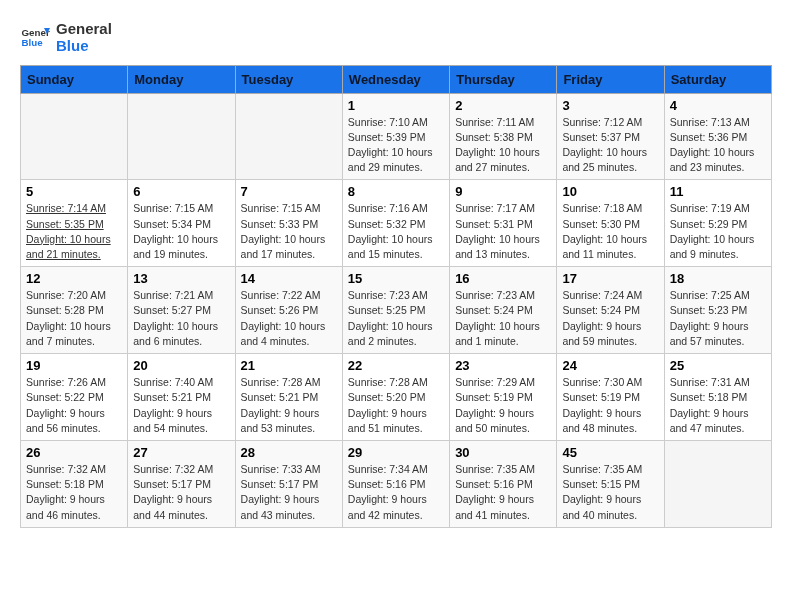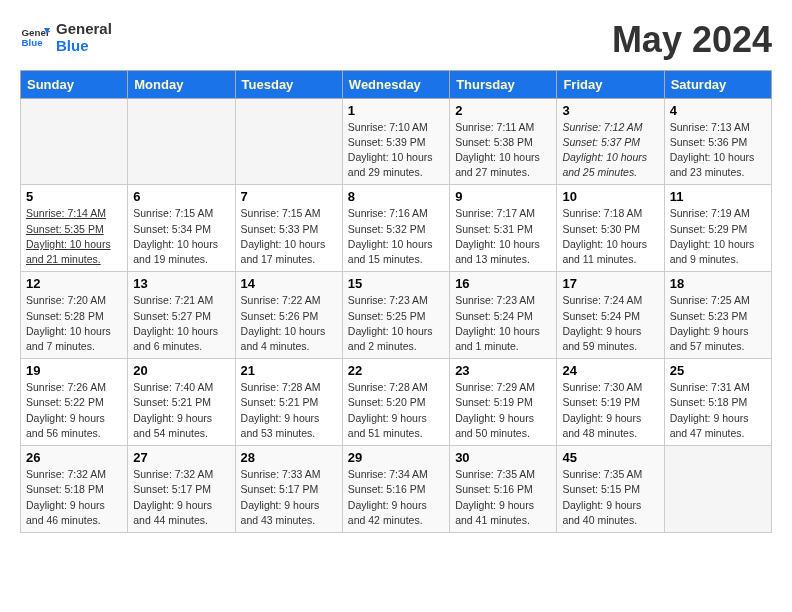--- a/index.html
+++ b/index.html
@@ -38,21 +38,21 @@
       font-size: 16px;
       color: #555;
     }
     table {
       width: 100%;
       border-collapse: collapse;
       font-size: 11px;
     }
     thead tr th {
       background-color: #1a73e8;
-      color: #fef9c3;
+      color: #0f172a;
       text-align: left;
       padding: 6px 6px;
       font-size: 13px;
       font-weight: bold;
       border: 1px solid #aaa;
     }
     tbody tr td {
       border: 1px solid #ccc;
       vertical-align: top;
       padding: 4px 5px;
@@ -87,21 +87,20 @@
       <text x="2" y="18" font-size="13" font-weight="bold" fill="#333" font-family="Arial">General</text>
       <text x="2" y="32" font-size="13" font-weight="bold" fill="#1a73e8" font-family="Arial">Blue</text>
       <polygon points="32,8 40,8 36,16" fill="#1a73e8"></polygon>
     </svg>
     <div style="display:flex;flex-direction:column;line-height:1.15;margin-left:2px;">
       <span style="font-size:15px;font-weight:bold;color:#333;">General</span>
       <span style="font-size:15px;font-weight:bold;color:#1a73e8;">Blue</span>
     </div>
   </div>
   <div class="title-block">
-    <div class="month-title">May 2024</div>
   </div>
 </div>
 
 <table>
   <thead>
     <tr id="thead-row">
     <th>Sunday</th>
         <th>Monday</th>
         <th>Tuesday</th>
         <th>Wednesday</th>
@@ -122,21 +121,21 @@
 Daylight: 10 hours and 29 minutes.</div>
         </td>
         <td>
           <span class="day-num">2</span>
           <div class="day-info" style="white-space: pre-line;">Sunrise: 7:11 AM
 Sunset: 5:38 PM
 Daylight: 10 hours and 27 minutes.</div>
         </td>
         <td>
           <span class="day-num">3</span>
-          <div class="day-info" style="white-space: pre-line; font-style: italic;">Sunrise: 7:12 AM
+          <div class="day-info" style="white-space: pre-line;">Sunrise: 7:12 AM
 Sunset: 5:37 PM
 Daylight: 10 hours and 25 minutes.</div>
         </td>
         <td>
           <span class="day-num">4</span>
           <div class="day-info" style="white-space: pre-line;">Sunrise: 7:13 AM
 Sunset: 5:36 PM
 Daylight: 10 hours and 23 minutes.</div>
         </td>
       </tr>

